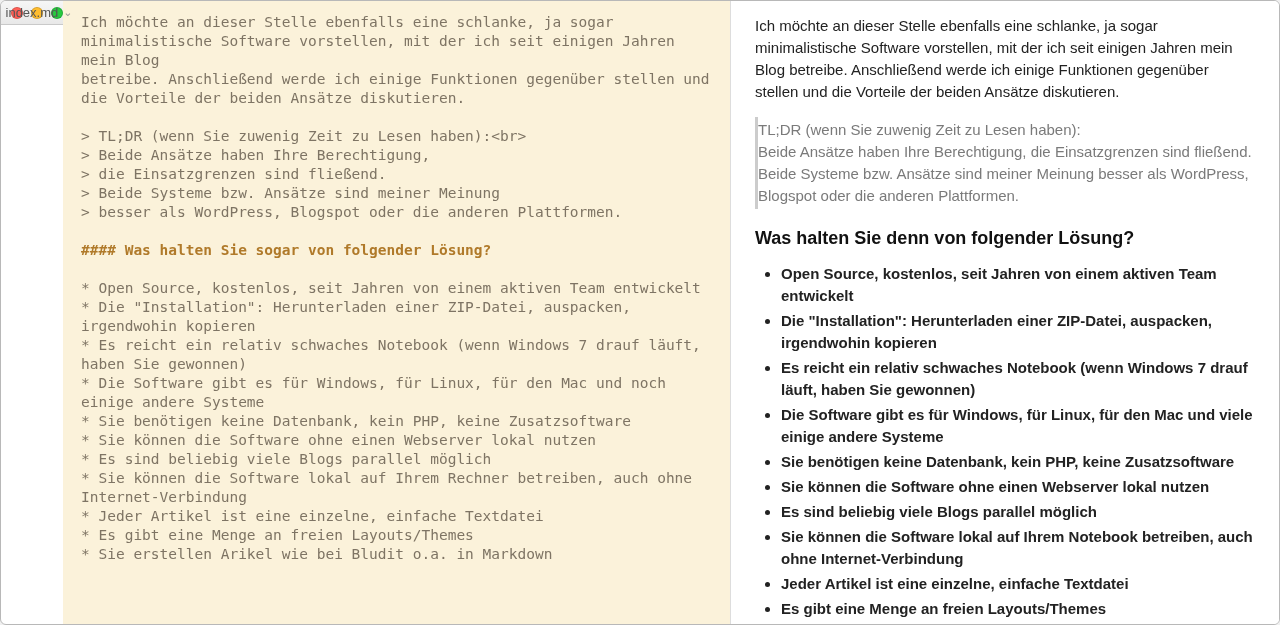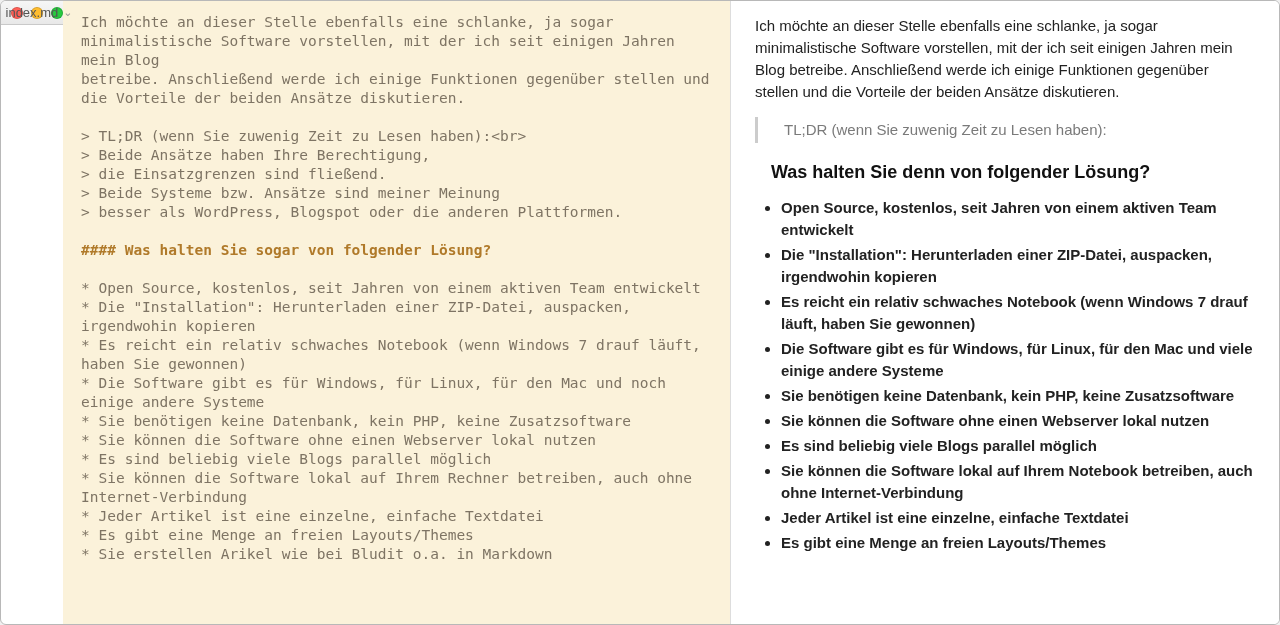--- a/index.html
+++ b/index.html
@@ -17,22 +17,22 @@
   .title-text { }
   .title-chevron { color: #999; font-size: 11px; }
   .content { flex: 1; display: flex; min-height: 0; }
   .pane { height: 100%; overflow: hidden; }
   .pane-left { width: 668px; background: #fbf2da; border-right: 1px solid #ddd; padding: 12px 18px 0 18px; }
   .pane-right { flex: 1; background: #fff; padding: 14px 24px 0 24px; }
   .source { font-family: "Menlo", "Consolas", monospace; font-size: 14.5px; line-height: 19px; color: #7e7464; white-space: pre-wrap; word-break: break-word; }
   .source .heading { color: #b07a2a; font-weight: bold; }
   .preview { font-size: 15px; line-height: 22px; color: #222; }
   .preview p { margin-bottom: 14px; }
-  .blockquote { border-left: 3px solid #ccc; padding: 2px 0 2px 26px; color: #7a7a7a; margin: 0 0 18px 0; font-size: 15px; line-height: 22px; }
-  .preview h4 { font-size: 18px; font-weight: 700; margin: 6px 0 14px 16px; color: #111; }
+  .blockquote { border-left: 3px solid #ccc; padding: 2px 0 2px 0; color: #7a7a7a; margin: 0 0 18px 0; font-size: 15px; line-height: 22px; }
+  .preview h4 { font-size: 18px; font-weight: 700; margin: 6px 0 14px 0; color: #111; }
   .preview ul { padding-left: 26px; margin-bottom: 14px; font-weight: bold; }
   .preview li { margin-bottom: 3px; }
 </style>
 </head>
 <body>
 
 <div class="window">
   <div class="titlebar">
     <div class="traffic">
       <div class="dot red"></div>
@@ -73,20 +73,21 @@
 * Jeder Artikel ist eine einzelne, einfache Textdatei
 * Es gibt eine Menge an freien Layouts/Themes
 * Sie erstellen Arikel wie bei Bludit o.a. in Markdown</span></div>
     </div>
 
     <div class="pane pane-right">
       <div class="preview">
         <p>Ich möchte an dieser Stelle ebenfalls eine schlanke, ja sogar minimalistische Software vorstellen, mit der ich seit einigen Jahren mein Blog betreibe. Anschließend werde ich einige Funktionen gegenüber stellen und die Vorteile der beiden Ansätze diskutieren.</p>
         <div class="blockquote">
           <div>TL;DR (wenn Sie zuwenig Zeit zu Lesen haben):</div>
+          <div>Beide Ansätze haben Ihre Berechtigung, die Einsatzgrenzen sind fließend. Beide Systeme bzw. Ansätze sind meiner Meinung besser als WordPress, Blogspot oder die anderen Plattformen.</div>
         </div>
         <h4>Was halten Sie denn von folgender Lösung?</h4>
         <ul>
           <li>Open Source, kostenlos, seit Jahren von einem aktiven Team entwickelt</li>
           <li>Die "Installation": Herunterladen einer ZIP-Datei, auspacken, irgendwohin kopieren</li>
           <li>Es reicht ein relativ schwaches Notebook (wenn Windows 7 drauf läuft, haben Sie gewonnen)</li>
           <li>Die Software gibt es für Windows, für Linux, für den Mac und viele einige andere Systeme</li>
           <li>Sie benötigen keine Datenbank, kein PHP, keine Zusatzsoftware</li>
           <li>Sie können die Software ohne einen Webserver lokal nutzen</li>
           <li>Es sind beliebig viele Blogs parallel möglich</li>

